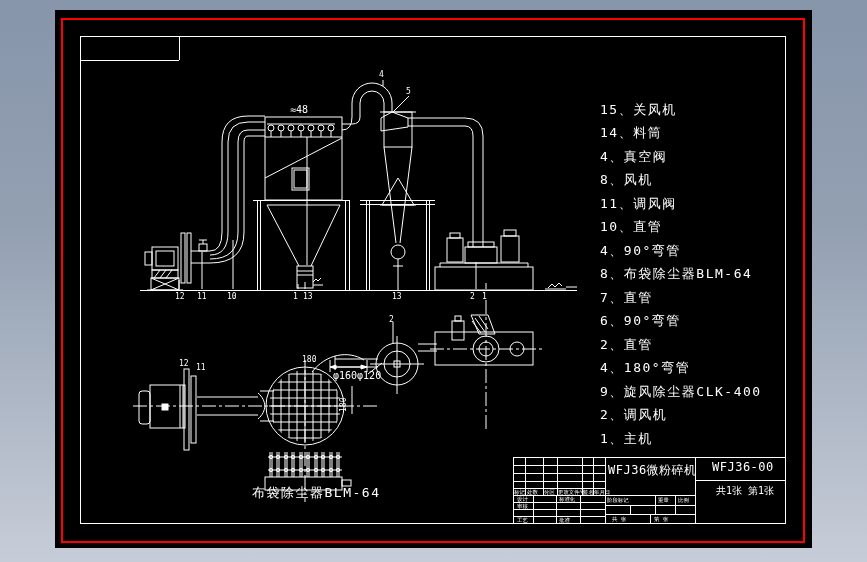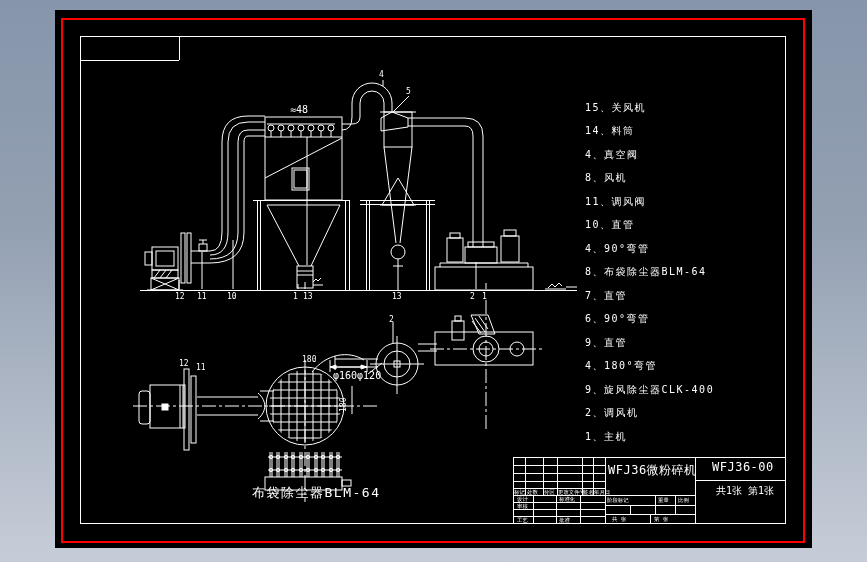--- a/index.html
+++ b/index.html
@@ -4,21 +4,21 @@
 <style>
   html,body{margin:0;padding:0;}
   body{width:867px;height:562px;overflow:hidden;position:relative;
        font-family:"DejaVu Sans Mono","DejaVu Sans",sans-serif;}
   .bg{position:absolute;left:0;top:0;width:867px;height:562px;
       background:linear-gradient(180deg,#8795ab 0%,#93a0b2 40%,#c7cdd8 100%);}
   .canvas{position:absolute;left:55px;top:10px;width:757px;height:538px;background:#000;}
   svg.linework{position:absolute;left:0;top:0;pointer-events:none;}
   .txt{position:absolute;color:#fff;line-height:1;white-space:pre;
        font-family:"DejaVu Sans Mono","DejaVu Sans",sans-serif;}
-  .s15{font-size:10px;letter-spacing:1.5px;}
+  .s15{font-size:13px;letter-spacing:1.5px;margin-left:15px;}
   .s13{font-size:13px;letter-spacing:1.5px;}
   .s12{font-size:12px;letter-spacing:0.5px;}
   .s8{font-size:8px;}
   .s7{font-size:10px;}
   .s6{font-size:6px;letter-spacing:0;transform:scale(0.9);transform-origin:0 0;}
   .rot{transform:rotate(-90deg);transform-origin:0 0;}
 </style>
 </head>
 <body>
 
@@ -250,21 +250,21 @@
   <div class="txt s15" style="left:585px;top:103px">15、关风机</div>
   <div class="txt s15" style="left:585px;top:126px">14、料筒</div>
   <div class="txt s15" style="left:585px;top:150px">4、真空阀</div>
   <div class="txt s15" style="left:585px;top:173px">8、风机</div>
   <div class="txt s15" style="left:585px;top:197px">11、调风阀</div>
   <div class="txt s15" style="left:585px;top:220px">10、直管</div>
   <div class="txt s15" style="left:585px;top:244px">4、90°弯管</div>
   <div class="txt s15" style="left:585px;top:267px">8、布袋除尘器BLM-64</div>
   <div class="txt s15" style="left:585px;top:291px">7、直管</div>
   <div class="txt s15" style="left:585px;top:314px">6、90°弯管</div>
-  <div class="txt s15" style="left:585px;top:338px">9、直管</div>
+  <div class="txt s15" style="left:585px;top:338px">2、直管</div>
   <div class="txt s15" style="left:585px;top:361px">4、180°弯管</div>
   <div class="txt s15" style="left:585px;top:385px">9、旋风除尘器CLK-400</div>
   <div class="txt s15" style="left:585px;top:408px">2、调风机</div>
   <div class="txt s15" style="left:585px;top:432px">1、主机</div>
 </div>
 
 <div>
   <span class="txt s8" style="left:406px;top:88px">5</span>
   <span class="txt s8" style="left:379px;top:71px">4</span>
   <span class="txt s7" style="left:290px;top:105px">≈48</span>

